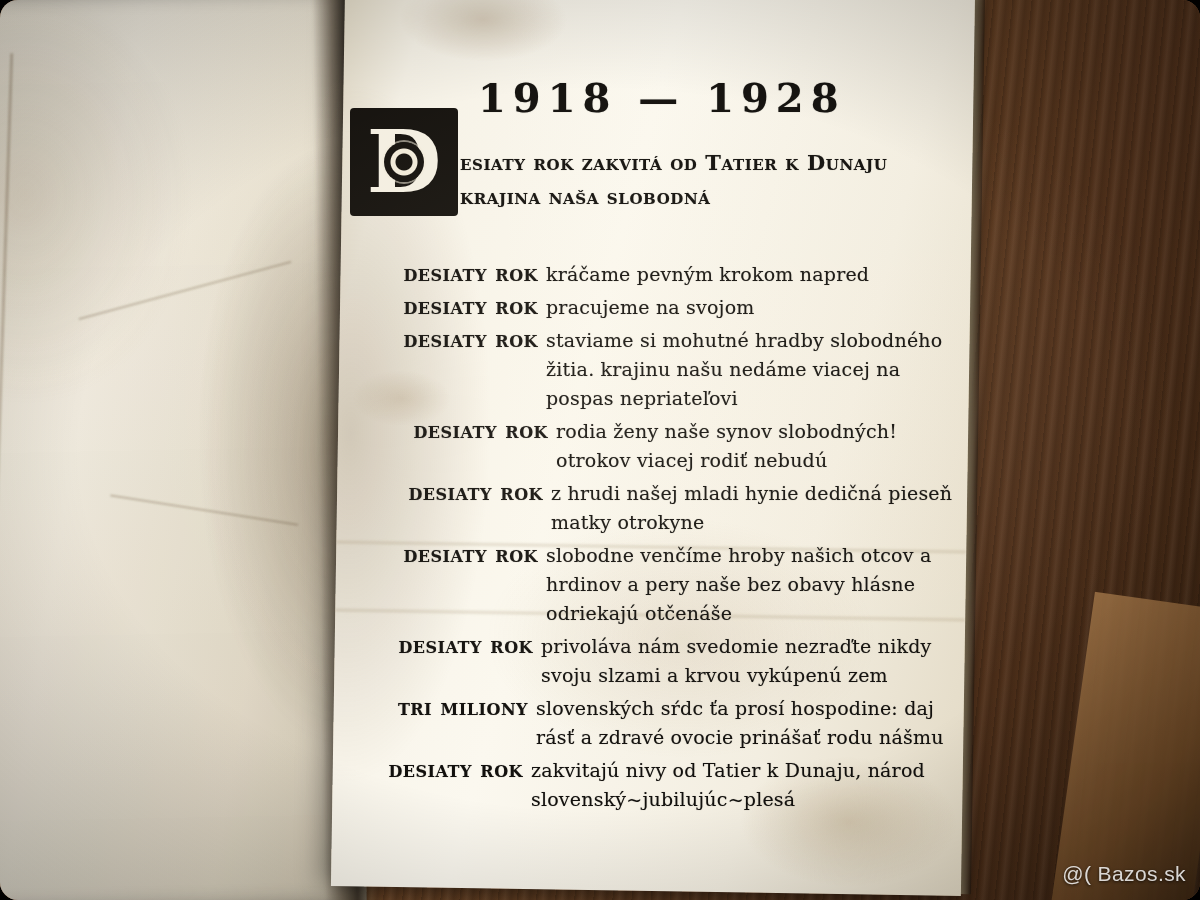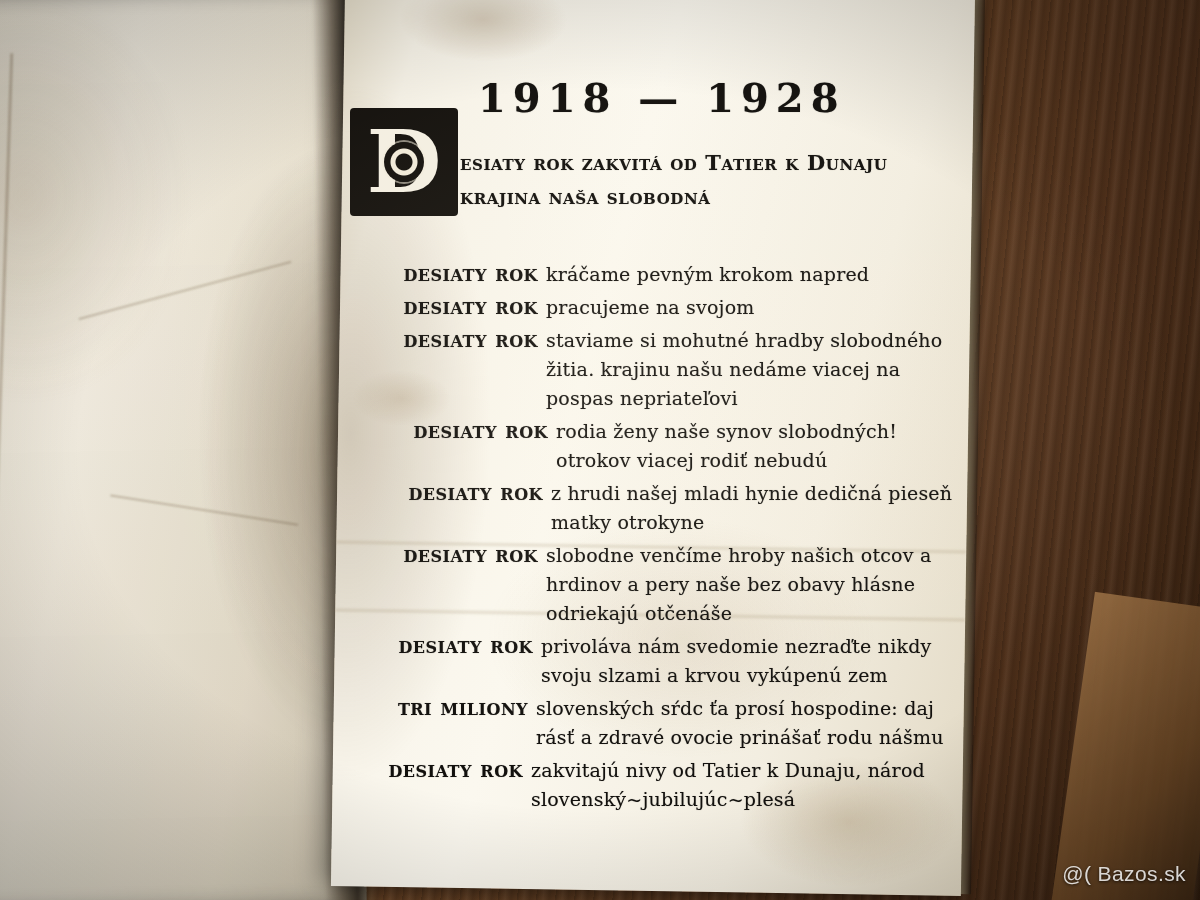--- a/index.html
+++ b/index.html
@@ -14,20 +14,21 @@
     font-family: "Liberation Serif", serif;
   }
 
   
   .photo {
     position: relative;
     width: 1200px;
     height: 900px;
     overflow: hidden;
     background: #6b4326;
+    border-radius: 18px;
   }
 
   
   .table-bg {
     position: absolute;
     inset: 0;
     background:
       repeating-linear-gradient(96deg,
         rgba(0,0,0,0.20) 0px,
         rgba(0,0,0,0.05) 3px,

